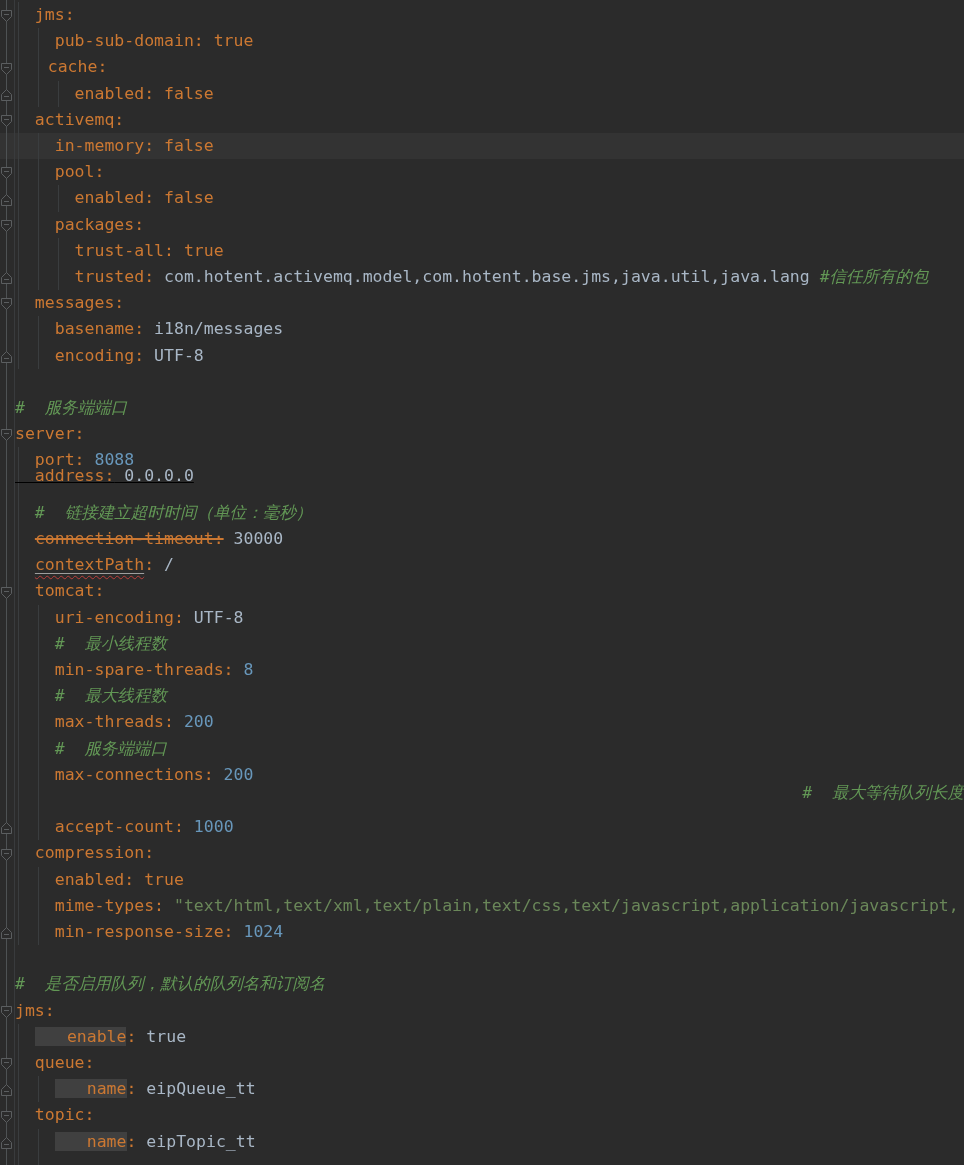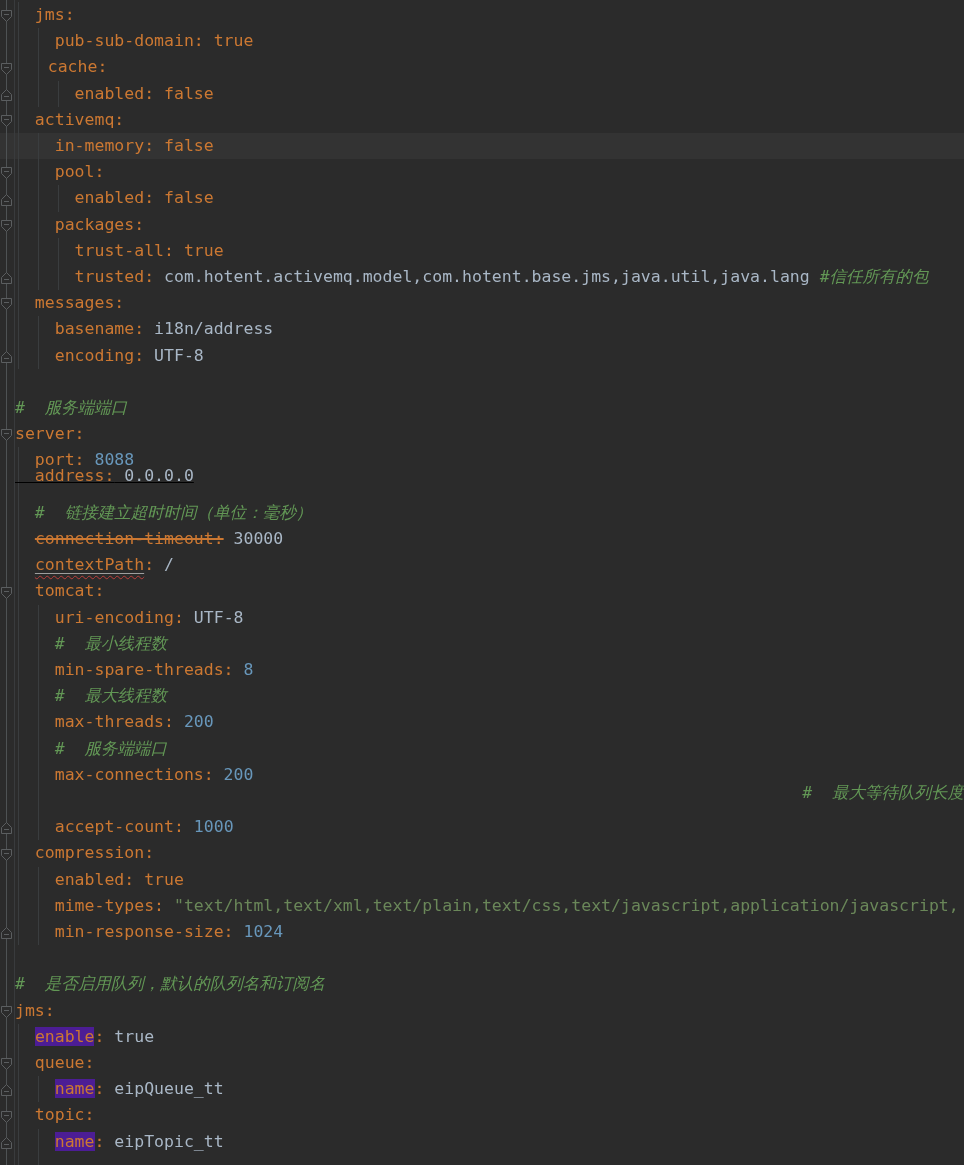--- a/index.html
+++ b/index.html
@@ -26,21 +26,21 @@
   .tok-p{color:#A9B7C6;}
   .tok-k{color:#CC7832;}
   .tok-b{color:#CC7832;}
   .tok-v{color:#A9B7C6;}
   .tok-n{color:#6897BB;}
   .tok-s{color:#6A8759;}
   .tok-c{color:#629755;font-style:italic;}
   .tok-ks{color:#CC7832;text-decoration:line-through;text-decoration-thickness:1.5px;}
   .tok-kw{color:#CC7832;text-decoration:underline solid #9E9E9E;text-decoration-thickness:1px;text-underline-offset:3px;}
   .tok-kw-inner{text-decoration:underline wavy #BC3F3C;text-decoration-thickness:1px;text-underline-offset:5px;}
-  .tok-kh{color:#CC7832;background:#4c1d95;}
+  .tok-kh{color:#CC7832;background:#404040;padding-left:32px;}
   .fold-marker{position:absolute;left:0;z-index:3;cursor:pointer;}
 </style>
 </head>
 <body>
 
 <div id="editor">
   <div id="caret-line" style="top: 133px;"></div>
   <div id="fold-scope-line"></div>
   <div id="gutter-separator"></div>
   <div id="guides">
@@ -146,21 +146,21 @@
       <div class="line" style="top: 54.4px; padding-left: 8px;"><span class="tok-k">    cache:</span></div>
       <div class="line" style="top: 80.6px;"><span class="tok-k">      enabled:</span><span class="tok-b"> false</span></div>
       <div class="line" style="top: 106.8px;"><span class="tok-k">  activemq:</span></div>
       <div class="line" style="top: 133px;"><span class="tok-k">    in-memory:</span><span class="tok-b"> false</span></div>
       <div class="line" style="top: 159.2px;"><span class="tok-k">    pool:</span></div>
       <div class="line" style="top: 185.4px;"><span class="tok-k">      enabled:</span><span class="tok-b"> false</span></div>
       <div class="line" style="top: 211.6px;"><span class="tok-k">    packages:</span></div>
       <div class="line" style="top: 237.8px;"><span class="tok-k">      trust-all:</span><span class="tok-b"> true</span></div>
       <div class="line" style="top: 264px;"><span class="tok-k">      trusted:</span><span class="tok-v"> com.hotent.activemq.model,com.hotent.base.jms,java.util,java.lang</span><span class="tok-c"> #信任所有的包</span></div>
       <div class="line" style="top: 290.2px;"><span class="tok-k">  messages:</span></div>
-      <div class="line" style="top: 316.4px;"><span class="tok-k">    basename:</span><span class="tok-v"> i18n/address</span></div>
+      <div class="line" style="top: 316.4px;"><span class="tok-k">    basename:</span><span class="tok-v"> i18n/messages</span></div>
       <div class="line" style="top: 342.6px;"><span class="tok-k">    encoding:</span><span class="tok-v"> UTF-8</span></div>
       <div class="line" style="top: 368.8px;"></div>
       <div class="line" style="top: 395px;"><span class="tok-c">#  服务端端口</span></div>
       <div class="line" style="top: 421.2px;"><span class="tok-k">server:</span></div>
       <div class="line" style="top: 447.4px;"><span class="tok-k">  port:</span><span class="tok-n"> 8088</span></div>
       <div class="line" style="top: 463px; text-decoration: underline;"><span class="tok-k">  address:</span><span class="tok-v"> 0.0.0.0</span></div>
       <div class="line" style="top: 499.8px;"><span class="tok-c">  #  链接建立超时时间（单位：毫秒）</span></div>
       <div class="line" style="top: 526px;"><span class="tok-p">  </span><span class="tok-ks">connection-timeout:</span><span class="tok-v"> 30000</span></div>
       <div class="line" style="top: 552.2px;"><span class="tok-p">  </span><span class="tok-kw"><span class="tok-kw-inner">contextPath</span></span><span class="tok-k">:</span><span class="tok-v"> /</span></div>
       <div class="line" style="top: 578.4px;"><span class="tok-k">  tomcat:</span></div>

